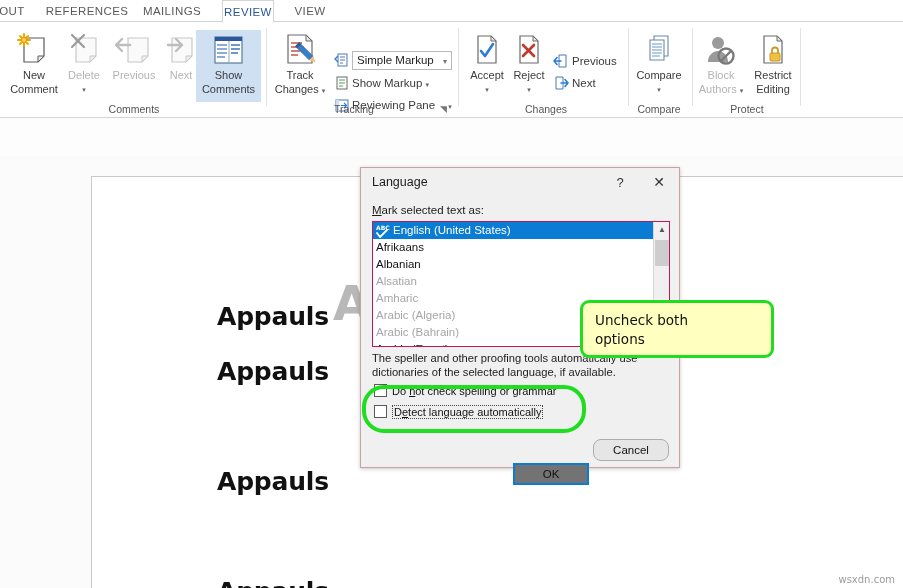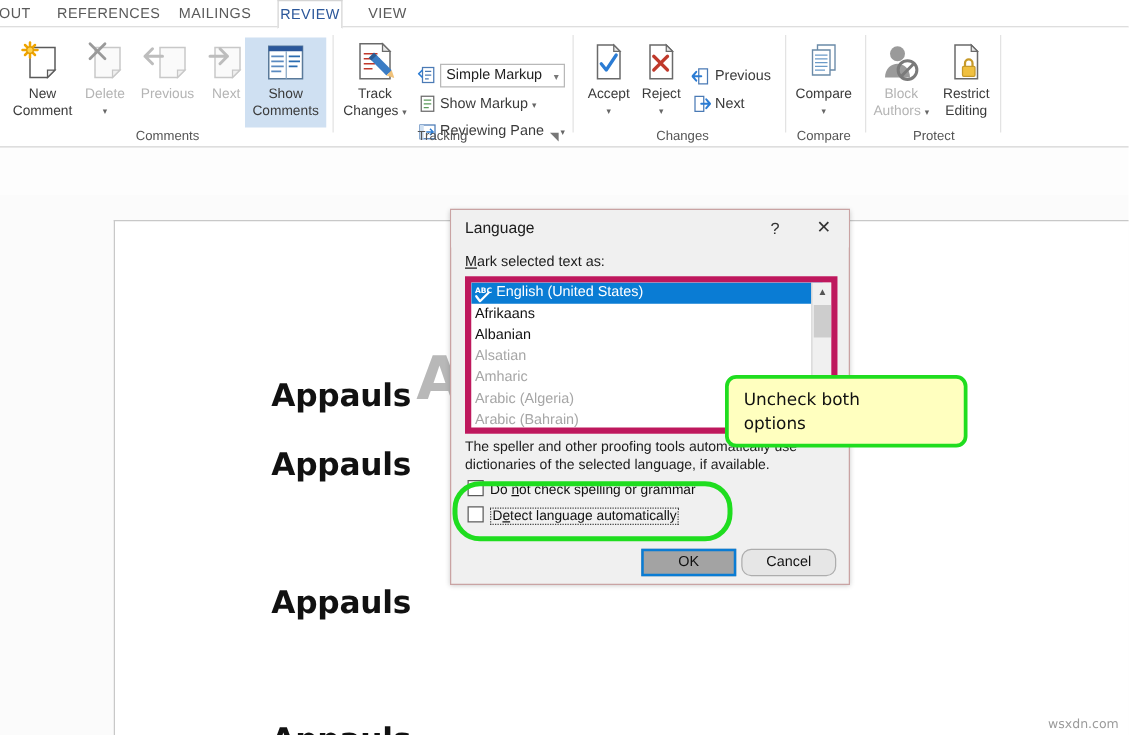--- a/index.html
+++ b/index.html
@@ -189,21 +189,21 @@
     font-size: 11.5px; color: #1b1b1b;
     white-space: nowrap;
   }
   .u { text-decoration: underline; }
 
   .listbox {
     position: absolute;
     left: 11px; top: 53px;
     width: 298px; height: 126px;
     background: #ffffff;
-    border: 5px solid #be185d;
+    border: 1px solid #be185d;
     overflow: hidden;
   }
   .list-items {
     position: absolute; left:0; top:0;
     width: 281px; height: 100%;
   }
   .li {
     height: 17px; line-height: 17px;
     padding-left: 3px;
     font-size: 11.5px;
@@ -276,22 +276,23 @@
     line-height: 21px;
     text-align: center;
     font-size: 11.5px;
     color: #111;
     background: #e6e6e6;
     border: 1px solid #adadad;
     cursor: default;
   }
   .dlg-btn.primary {
     border: 2px solid #0a7cd4;
-    background: #a3a3a3;
+    background: #737373;
     line-height: 19px;
+    margin-top: 24px;
   }
 
   
   .hl-oval {
     position: absolute;
     border: 4px solid #1fdd1f;
     border-radius: 22px;
     z-index: 14;
     pointer-events: none;
   }

